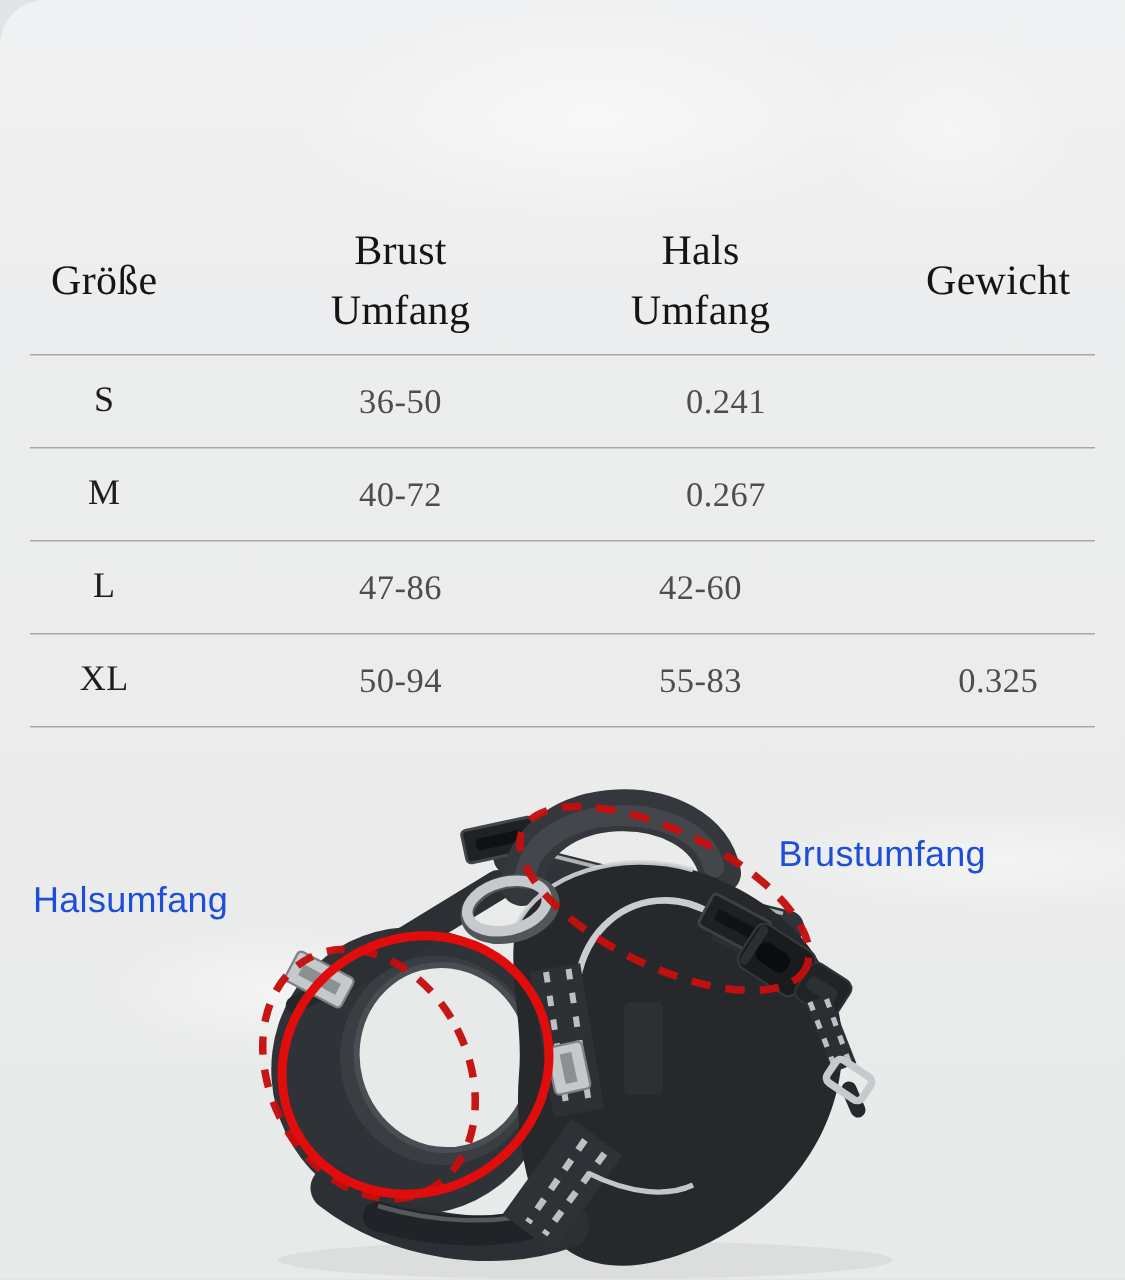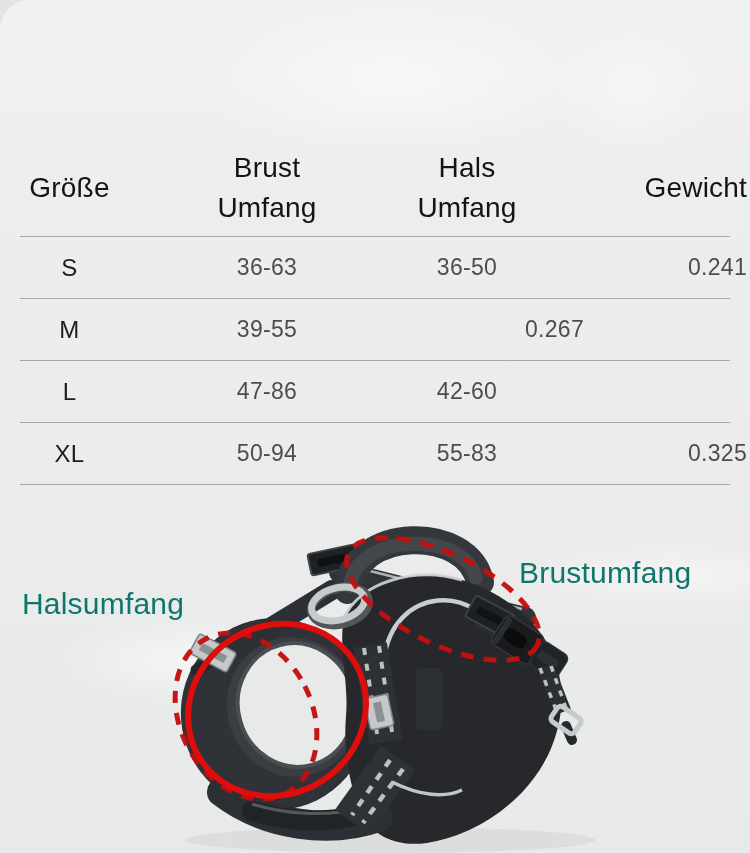--- a/index.html
+++ b/index.html
@@ -12,34 +12,34 @@
     background:radial-gradient(closest-side, rgba(255,255,255,0.55), rgba(255,255,255,0));}
   .blob-2{left:548px; top:22px; width:170px; height:130px; border-radius:40px;
     background:radial-gradient(closest-side, rgba(255,255,255,0.4), rgba(255,255,255,0));}
   .blob-3{left:60px; top:615px; width:250px; height:90px; border-radius:40px;
     background:radial-gradient(closest-side, rgba(255,255,255,0.5), rgba(255,255,255,0));}
   .blob-4{left:505px; top:540px; width:330px; height:70px; border-radius:34px;
     background:radial-gradient(closest-side, rgba(255,255,255,0.45), rgba(255,255,255,0));}
 
   
   .size-table{position:absolute; left:20px; top:140px; width:710px;}
-  .t-grid{display:grid; grid-template-columns:147px 200px 200px 163px; align-items:center;}
+  .t-grid{display:grid; grid-template-columns:147px 200px 200px 163px; align-items:center;font-family:Liberation Serif, serif;}
   .t-head{height:96px;}
   .t-row{height:61px;}
   .cell{text-align:center; color:#4d4d4d; font-size:23px; letter-spacing:0.3px;}
   .cell.c1{transform:translateX(-24px);}
-  .cell.c4{transform:translateX(17px);text-align:right;}
+  .cell.c4{transform:translateX(17px);}
   .hcell{font-size:28px; color:#141414; line-height:40px; letter-spacing:0.2px;}
   .size-letter{font-size:24px; color:#1d1d1d;}
   .divider{height:1px; background:#a7a7a7; width:710px;}
 
   
   .diagram{position:absolute; left:0; top:520px; width:750px; height:333px;}
   .diagram svg{position:absolute; left:0; top:0;}
-  .diag-label{position:absolute; font-size:30px; color:#0f766e; letter-spacing:0.2px; white-space:nowrap;}
+  .diag-label{position:absolute; font-size:24px; color:#1d4ed8; letter-spacing:0.2px; white-space:nowrap;}
   .label-neck{left:22px; top:587px;}
   .label-chest{left:519px; top:556px;}
 </style>
 </head>
 <body>
 
 <div class="stage">
   <div class="bg-card"></div>
   <div class="blob blob-1"></div>
   <div class="blob blob-2"></div>
@@ -57,29 +57,28 @@
         <div>Hals</div>
         <div>Umfang</div>
       </div>
       <div class="cell hcell c4">Gewicht</div>
     </div>
 
     <div class="divider"></div>
 
     <div class="t-grid t-row">
       <div class="cell size-letter c1">S</div>
-      <div class="cell c2">36-63</div>
       <div class="cell c3">36-50</div>
       <div class="cell c4">0.241</div>
     </div>
     <div class="divider"></div>
 
     <div class="t-grid t-row">
       <div class="cell size-letter c1">M</div>
-      <div class="cell c3">39-55</div>
+      <div class="cell c2">40-72</div>
       <div class="cell c4">0.267</div>
     </div>
     <div class="divider"></div>
 
     <div class="t-grid t-row">
       <div class="cell size-letter c1">L</div>
       <div class="cell c2">47-86</div>
       <div class="cell c3">42-60</div>
     </div>
     <div class="divider"></div>

